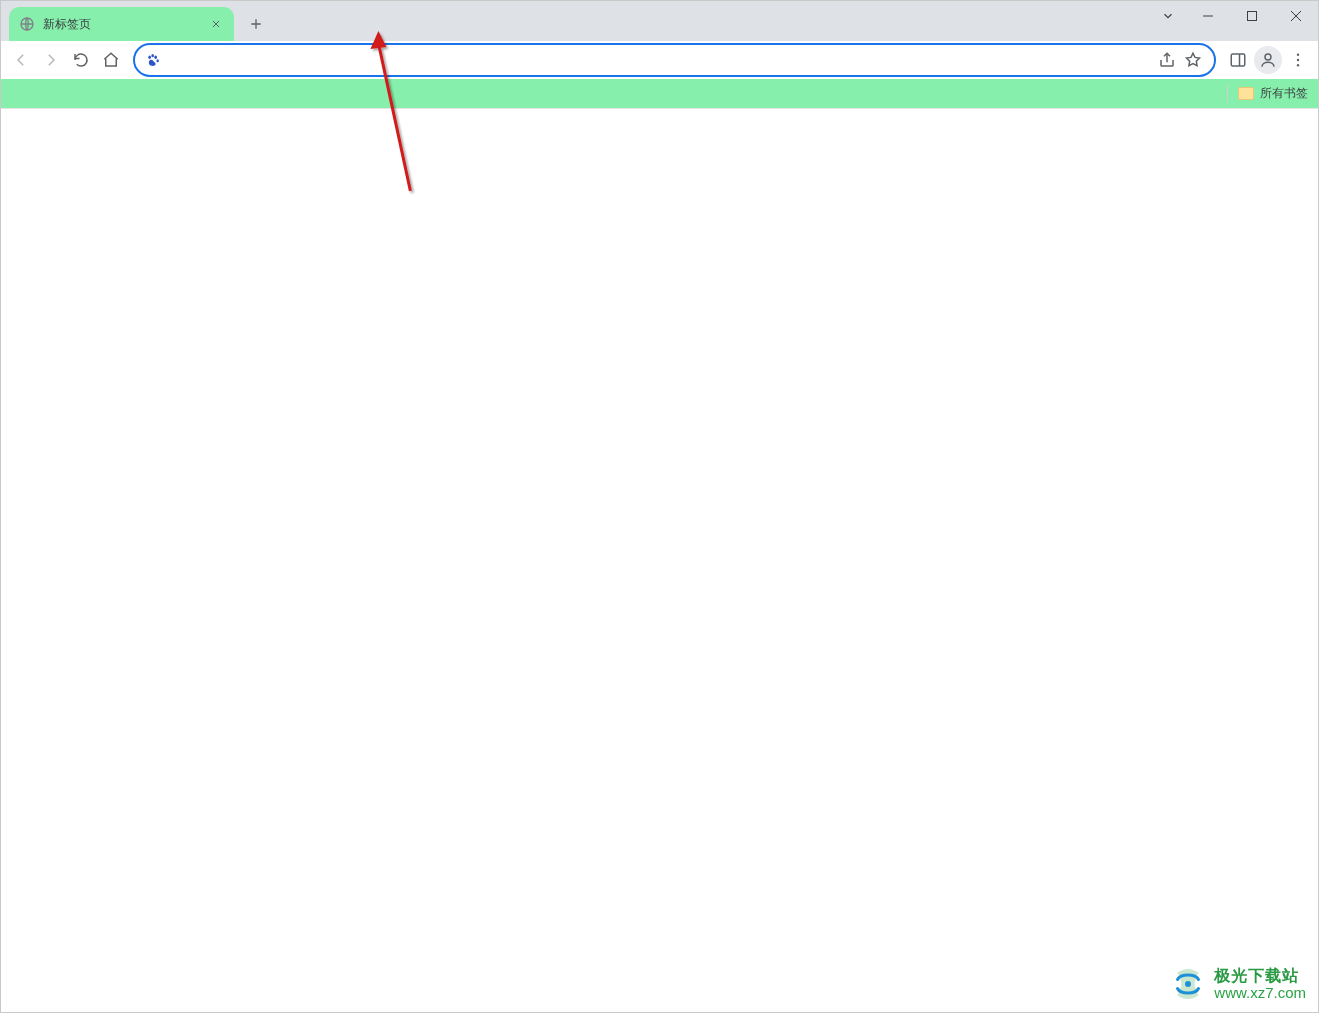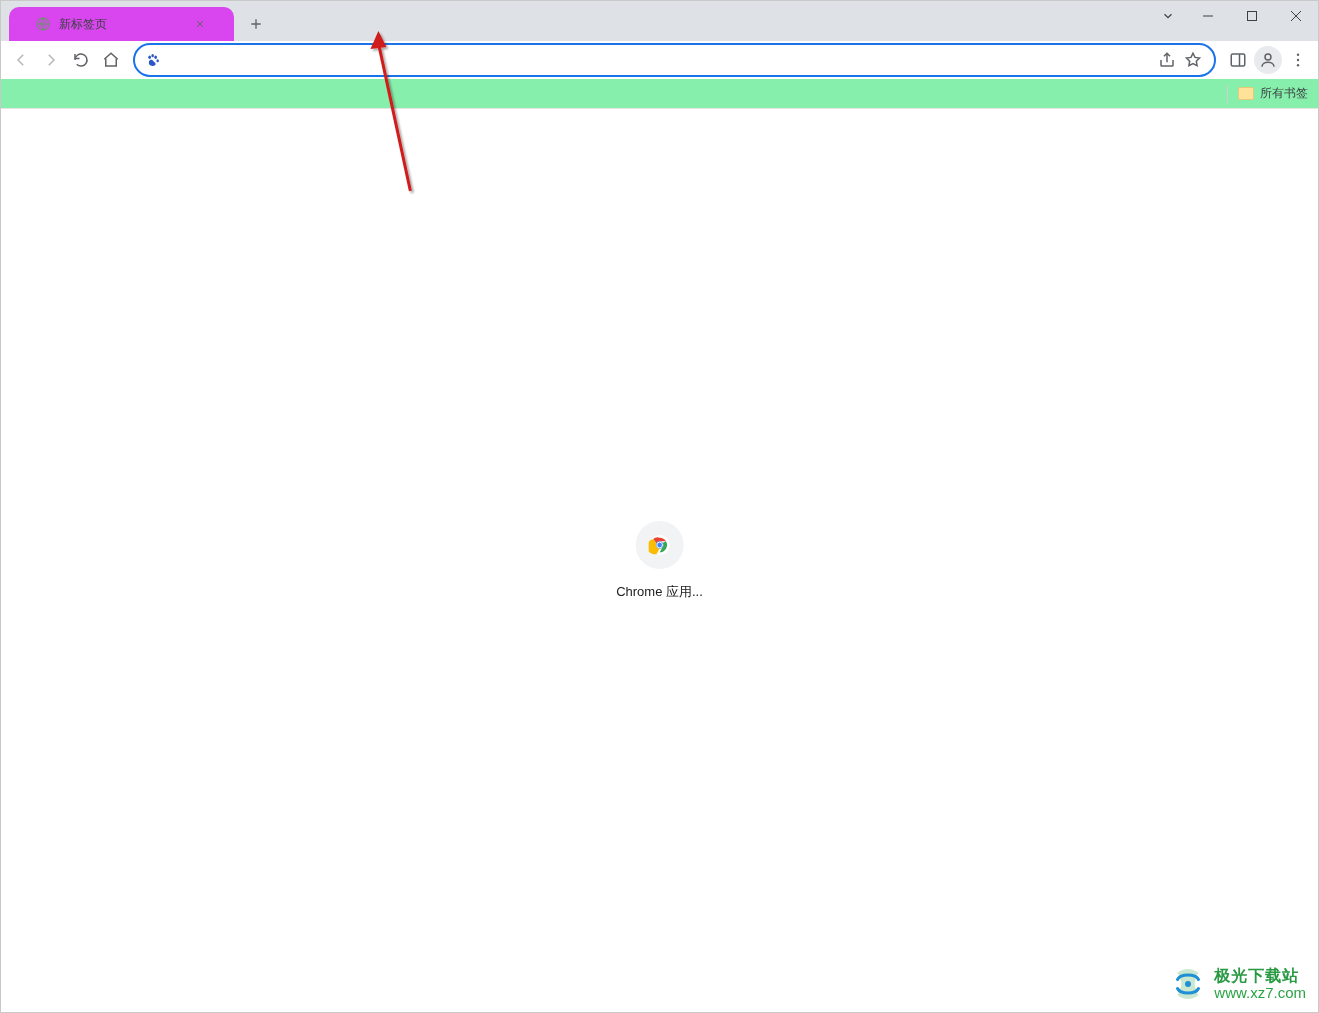--- a/index.html
+++ b/index.html
@@ -12,25 +12,25 @@
     background: #dee1e6;
     display: flex;
     align-items: flex-end;
     position: relative;
   }
   .tab {
     display: flex;
     align-items: center;
     height: 34px;
     width: 225px;
-    background: #d946ef;
+    background: #86efac;
     border-top-left-radius: 10px;
     border-top-right-radius: 10px;
     margin-left: 8px;
-    padding: 0 26px;
+    padding: 0 10px;
     font-size: 12px;
     color: #3c4043;
     position: relative;
   }
   .tab .fav { width: 16px; height: 16px; margin-right: 8px; display:flex; align-items:center; justify-content:center; }
   .tab .title { flex: 1; white-space: nowrap; overflow: hidden; text-overflow: ellipsis; }
   .tab .close { width: 16px; height: 16px; display:flex; align-items:center; justify-content:center; color:#5f6368; font-size: 13px; }
   .new-tab {
     width: 28px; height: 28px; margin-left: 8px; margin-bottom: 3px;
     display:flex; align-items:center; justify-content:center;
@@ -282,36 +282,20 @@
 
 <div class="bookmark-bar">
   <div class="divider"></div>
   <div class="folder">
     <span class="folder-icon"></span>
     <span>所有书签</span>
   </div>
 </div>
 
 <div class="content">
-  <div class="ntp-shortcut">
-    <div class="circle">
-      <span class="chrome-logo">
-        <svg viewBox="0 0 48 48">
-          <circle cx="24" cy="24" r="22" fill="#fff"></circle>
-          <path fill="#EA4335" d="M24 8a16 16 0 0 1 13.86 8H24a8 8 0 0 0-7.06 4.24L9.7 10.7A15.94 15.94 0 0 1 24 8z"></path>
-          <path fill="#4285F4" d="M24 16a8 8 0 1 1 0 16 8 8 0 0 1 0-16z"></path>
-          <path fill="#34A853" d="M37.86 16A16 16 0 0 1 24 40l6.94-12A8 8 0 0 0 32 24a7.96 7.96 0 0 0-1.2-4.2z"></path>
-          <path fill="#FBBC05" d="M9.7 10.7 16.94 20.24A8 8 0 0 0 24 32l-6.94 12A16 16 0 0 1 9.7 10.7z"></path>
-          <circle cx="24" cy="24" r="6.2" fill="#4285F4"></circle>
-          <circle cx="24" cy="24" r="6.2" fill="none" stroke="#fff" stroke-width="2"></circle>
-        </svg>
-      </span>
-    </div>
-    <div>Chrome 应用...</div>
-  </div>
 
   <div class="watermark">
     <span class="wm-logo">
       <svg viewBox="0 0 48 48">
         <path fill="#2aa344" d="M24 4c8 0 14 5 14 5s-5 9-5 15 5 15 5 15-6 5-14 5-14-5-14-5 5-9 5-15S10 9 10 9s6-5 14-5z" opacity="0.25"></path>
         <path fill="none" stroke="#1f8fd6" stroke-width="4" stroke-linecap="round" d="M10 30c4 8 24 8 28 0M10 18c4-8 24-8 28 0"></path>
         <circle cx="24" cy="24" r="4" fill="#1f8fd6"></circle>
       </svg>
     </span>
     <span class="wm-text">

